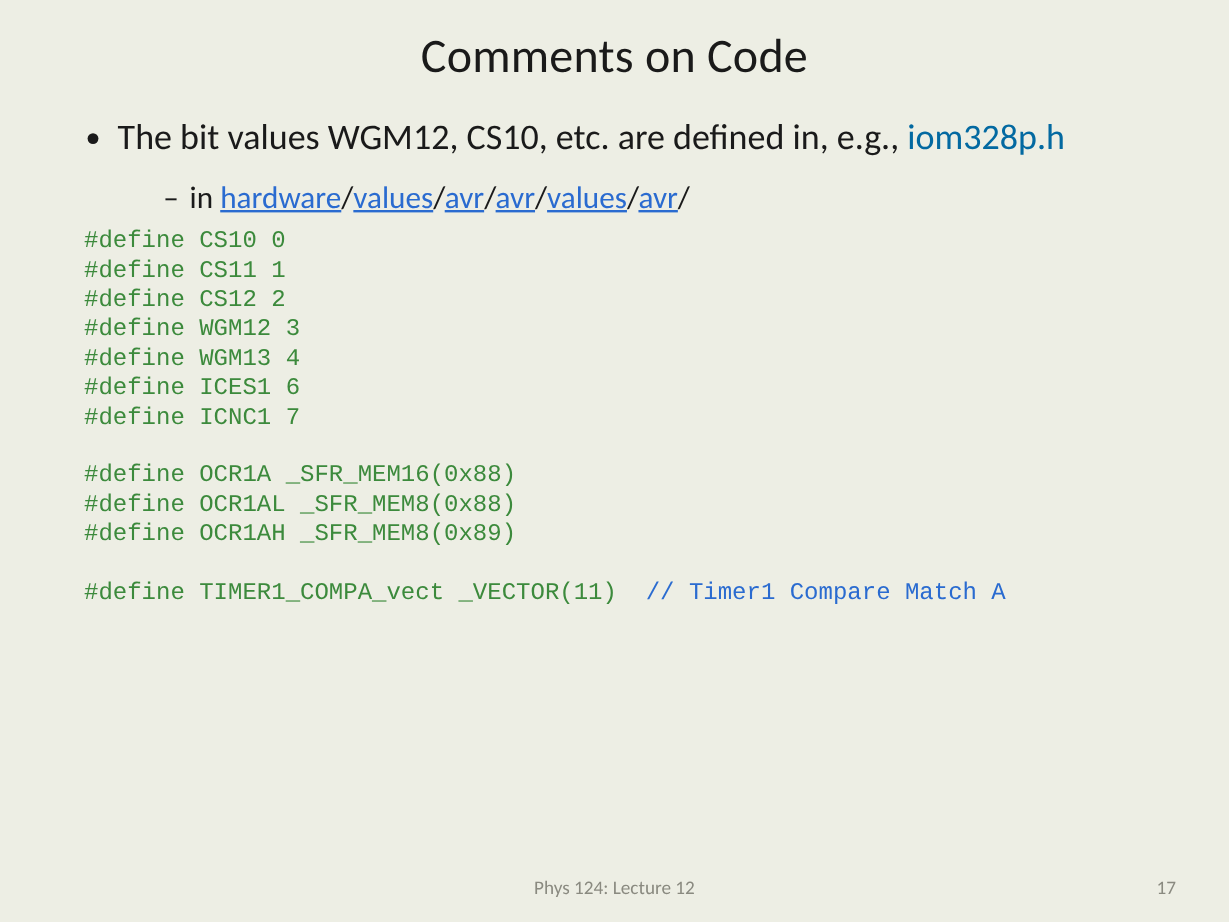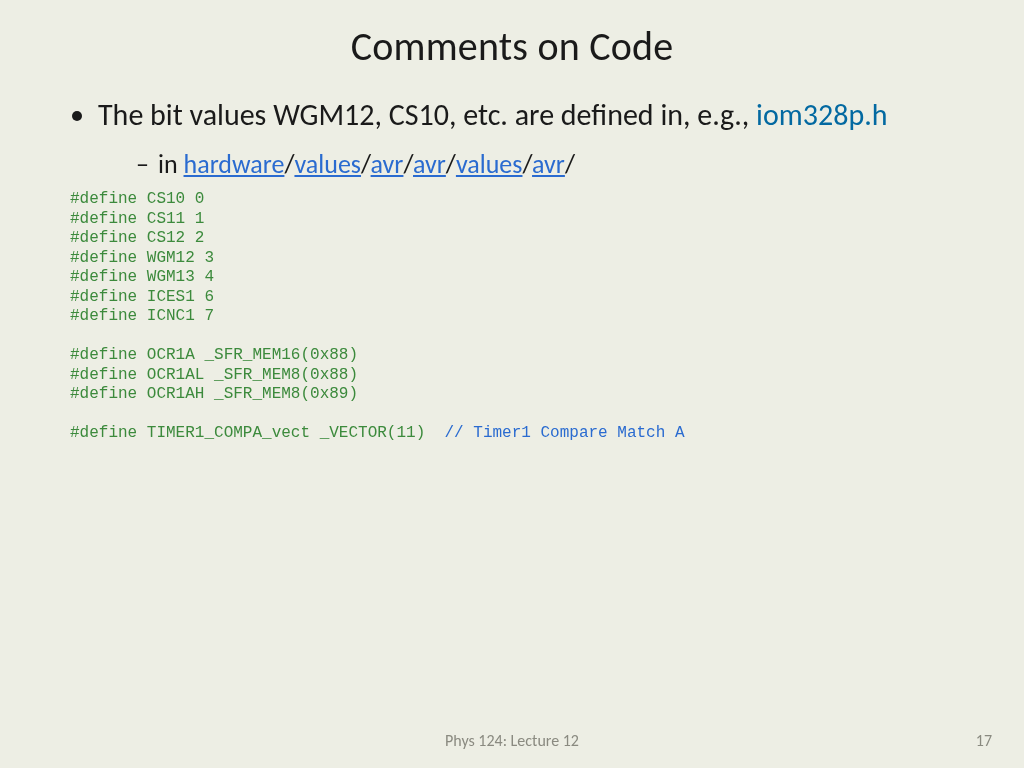--- a/index.html
+++ b/index.html
@@ -56,41 +56,41 @@
   ul.lvl2 > li::before {
     content: "–";
     position: absolute;
     left: 0;
     top: 0;
   }
   .orange { color: #0369a1; }
   .blue   { color: #2a6bd0; text-decoration: underline; }
   .code {
     font-family: "Courier New", Courier, monospace;
-    font-size: 16px;
+    font-size: 20px;
     line-height: 1.22;
     white-space: pre;
     color: #3c8a3c;
     margin-top: 6px;
     margin-left: 0px;
   }
   .code .comment { color: #2a6bd0; }
   .footer-center {
     position: absolute;
     bottom: 18px;
     left: 0;
     width: 100%;
     text-align: center;
     font-size: 16px;
     color: #8a8a80;
   }
   .footer-right {
     position: absolute;
     bottom: 18px;
-    right: 32px;
+    right: 44px;
     font-size: 16px;
     color: #8a8a80;
   }
 </style>
 </head>
 <body>
 
 <div class="slide">
 
   <h1 class="title">Comments on Code</h1>

